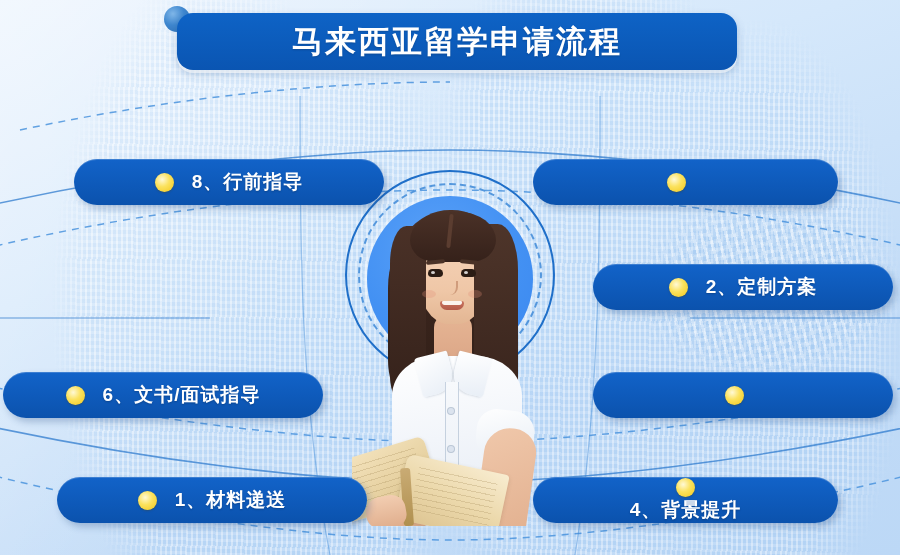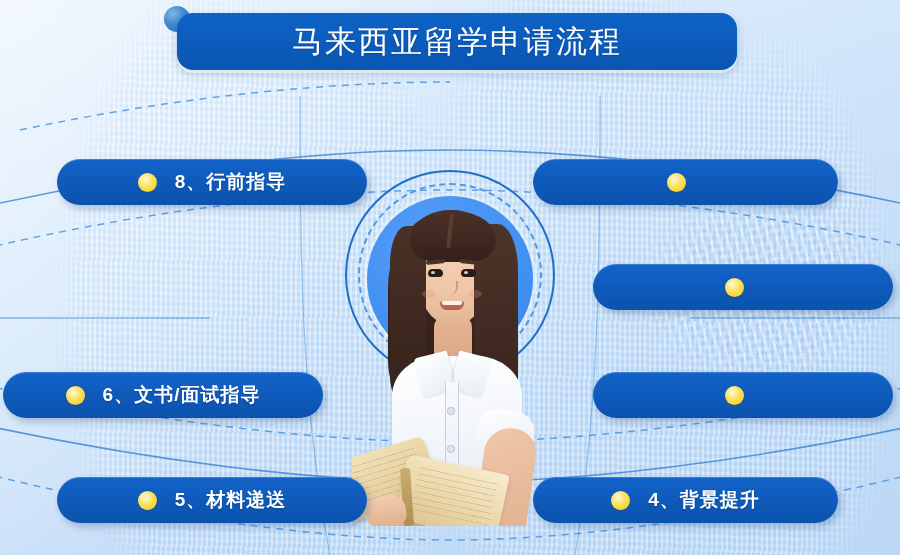--- a/index.html
+++ b/index.html
@@ -89,21 +89,21 @@
     border-radius: 16px 16px 16px 16px;
     background: linear-gradient(180deg, #0e63c6 0%, #0a55b2 100%);
     box-shadow: 0 3px 0 rgba(255,255,255,.55), 0 4px 9px rgba(22,70,130,.25);
     display: flex;
     align-items: center;
     justify-content: center;
   }
   .title-bar .title-text {
     color: #ffffff;
     font-size: 31px;
-    font-weight: normal;
+    font-weight: bold;
     letter-spacing: 2px;
     line-height: 1;
     text-shadow: 0 1px 2px rgba(0,0,0,.18);
     white-space: nowrap;
   }
 
   
   .hub-outer-ring {
     position: absolute;
     left: 345px;
@@ -373,29 +373,29 @@
     letter-spacing: 1px;
     white-space: nowrap;
     text-shadow: 0 1px 2px rgba(0,0,0,.22);
   }
 
   
   .pill.left  { justify-content: center; }
   .pill.right { justify-content: center; }
   .pill .gap { width: 18px; flex: 0 0 auto; }
 
-  .p8 { left: 57px;  top: 159px; width: 310px; }
+  .p8 { left: 74px;  top: 159px; width: 310px; }
   .p7 { left: 3px;   top: 264px; width: 310px; }
   .p6 { left: 3px;   top: 372px; width: 320px; }
   .p5 { left: 57px;  top: 477px; width: 310px; }
 
   .p1 { left: 533px; top: 159px; width: 305px; }
   .p2 { left: 593px; top: 264px; width: 300px; }
   .p3 { left: 593px; top: 372px; width: 300px; }
-  .p4 { left: 533px; top: 477px; width: 305px; }
+  .p4 { left: 533px; top: 477px; width: 305px; flex-direction: column; }
 </style>
 </head>
 <body>
 
 <div id="poster">
 
   <div class="bg-layer">
     <div class="bg-towers"></div>
     <div class="bg-grid-right"></div>
     <div class="bg-sweep"></div>
@@ -475,31 +475,32 @@
 
   <div class="pill left p6">
     <span class="bullet"></span>
     <span class="gap"></span>
     <span class="label">6、文书/面试指导</span>
   </div>
 
   <div class="pill left p5">
     <span class="bullet"></span>
     <span class="gap"></span>
-    <span class="label">5、材料递送</span>
+    <span class="label">1、材料递送</span>
   </div>
 
   <div class="pill right p1">
     <span class="bullet"></span>
     <span class="gap"></span>
   </div>
 
   <div class="pill right p2">
     <span class="bullet"></span>
     <span class="gap"></span>
+    <span class="label">2、定制方案</span>
   </div>
 
   <div class="pill right p3">
     <span class="bullet"></span>
     <span class="gap"></span>
   </div>
 
   <div class="pill right p4">
     <span class="bullet"></span>
     <span class="gap"></span>

